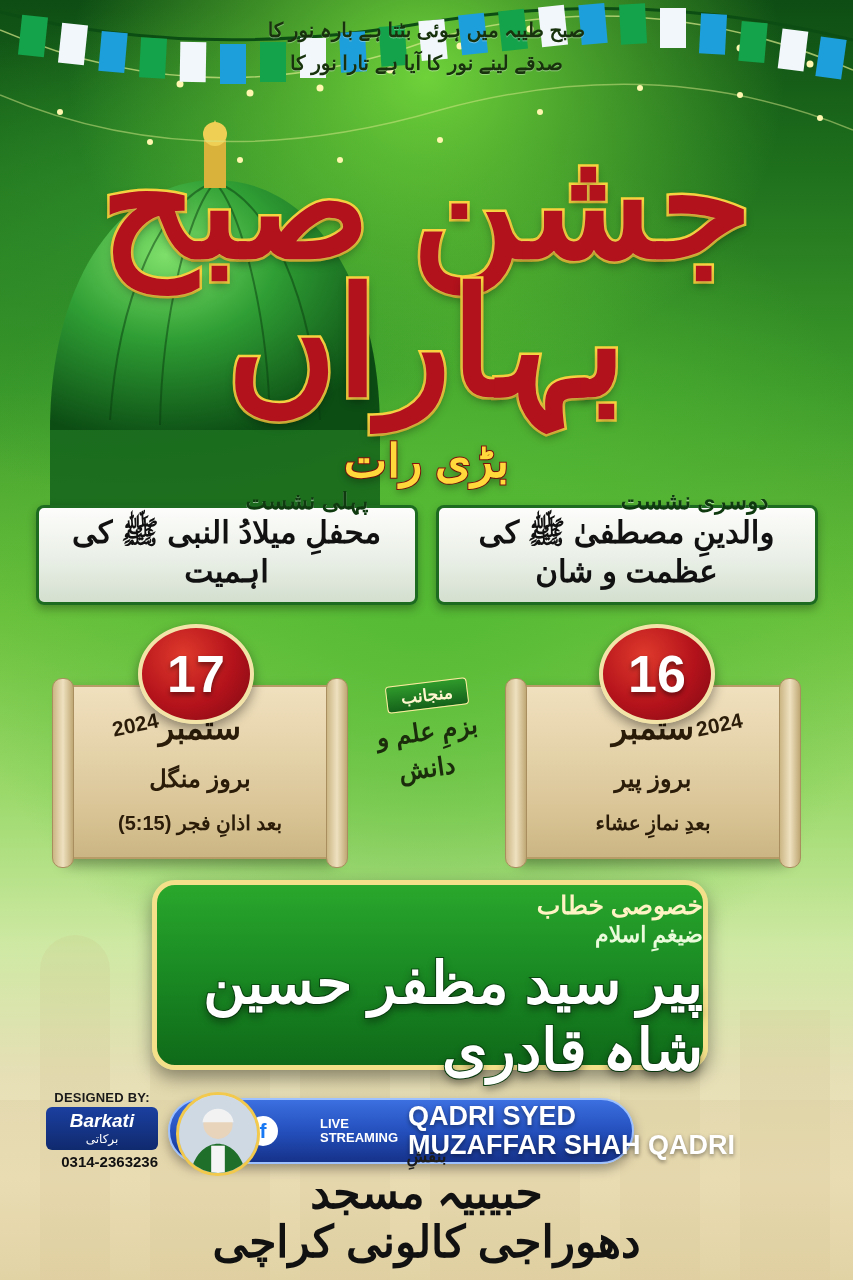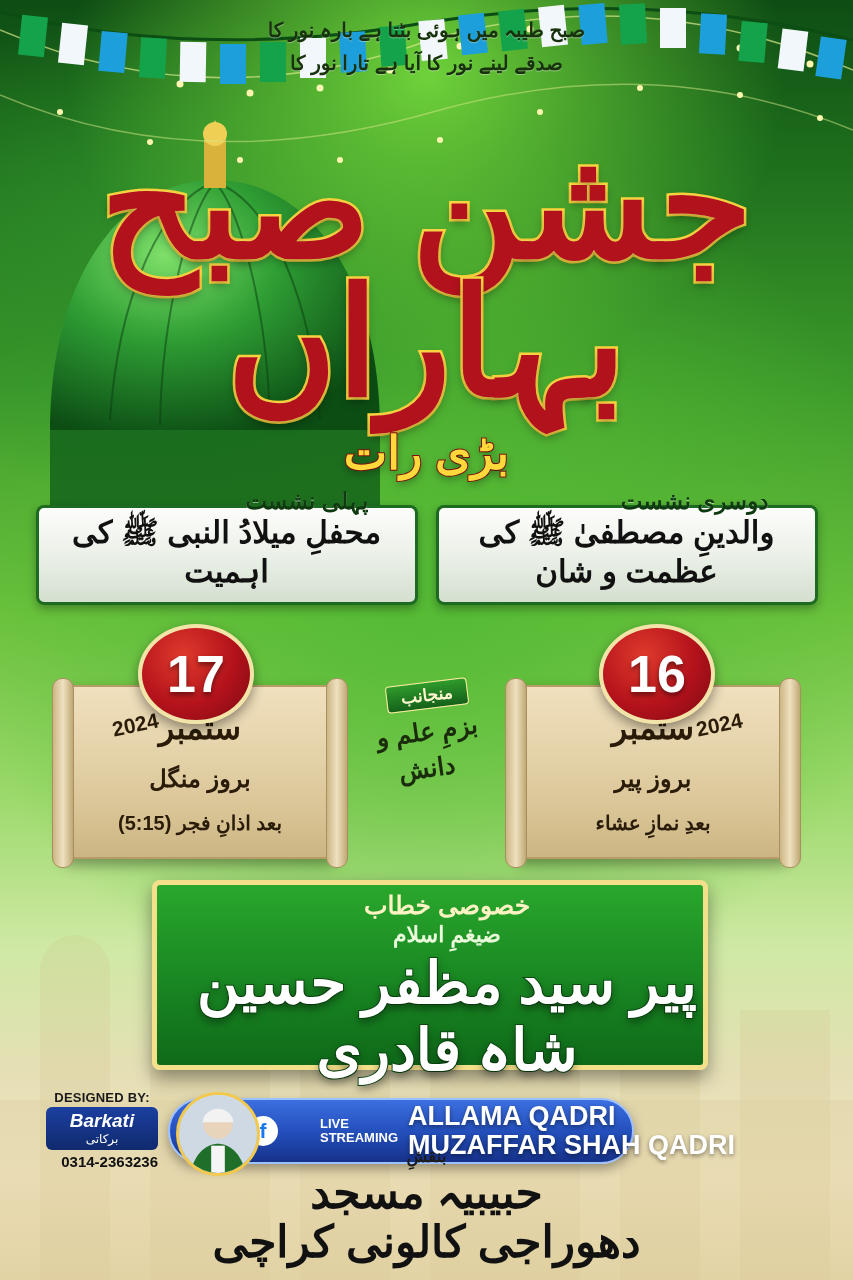--- a/index.html
+++ b/index.html
@@ -91,21 +91,21 @@
     line-height: .92;
     color: #b1121c;
     letter-spacing: -2px;
     -webkit-text-stroke: 5px #ffd83b;
     paint-order: stroke fill;
     text-shadow:
       0 0 2px #ffe87a,
       0 4px 10px rgba(0,0,0,.35);
   }
   .title-sub {
-    margin-top: 14px;
+    margin-top: 22px;
     font-size: 46px;
     font-weight: 700;
     color: #ffd83b;
     -webkit-text-stroke: 2px #8c1210;
     paint-order: stroke fill;
     text-shadow: 0 3px 8px rgba(0,0,0,.4);
     direction: rtl;
   }
 
   
@@ -270,24 +270,23 @@
 
   
   .speaker {
     position: absolute;
     top: 880px;
     left: 152px;
     width: 556px;
     height: 190px;
     background: linear-gradient(180deg, #2aa72c 0%, #1b8c24 45%, #0f6a19 100%);
     border: 5px solid #f4e08a;
-    border-radius: 8px;
+    border-radius: 23px;
     box-shadow: 0 8px 18px rgba(0,0,0,.4);
     direction: rtl;
-    text-align: center;
     box-sizing: border-box;
     padding-left: 34px;
   }
   .speaker-tag {
     margin-top: 6px;
     font-size: 25px;
     font-weight: 700;
     color: #fff3c4;
   }
   .speaker-sub {
@@ -593,21 +592,21 @@
     <div class="dphone">0314-2363236</div>
   </div>
 
   <div class="livebar">
     <div class="fb">f</div>
     <div class="livetxt">
       <div>LIVE</div>
       <div>STREAMING</div>
     </div>
     <div class="speakername">
-      <div>ALLAMA QADRI</div>
+      <div>QADRI SYED</div>
       <div>MUZAFFAR SHAH QADRI</div>
     </div>
   </div>
 
   <div class="avatar">
     <svg viewBox="0 0 80 80">
       <rect width="80" height="80" fill="#cfd9e4"></rect>
       <circle cx="40" cy="30" r="15" fill="#e8d3bb"></circle>
       <path d="M40 14 a16 16 0 0 1 16 14 h-32 a16 16 0 0 1 16 -14z" fill="#f2f2f2"></path>
       <path d="M12 80 c4 -22 18 -30 28 -30 s24 8 28 30z" fill="#1f6f2a"></path>

